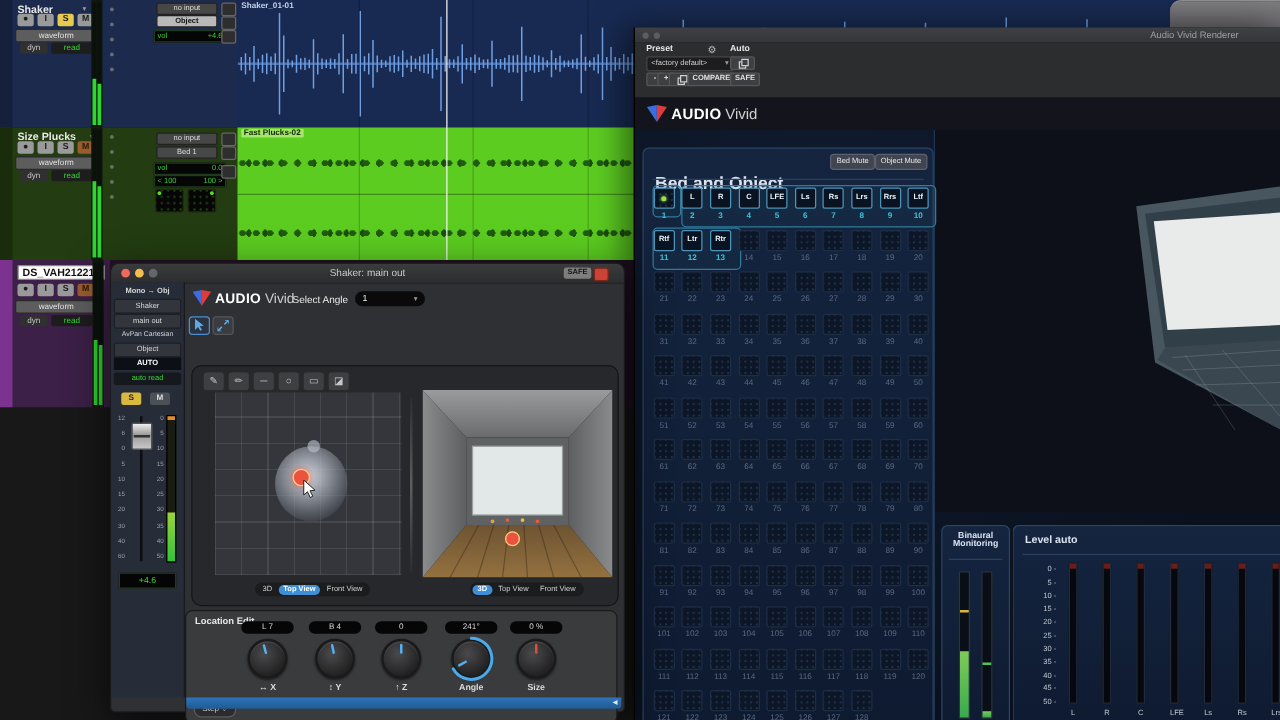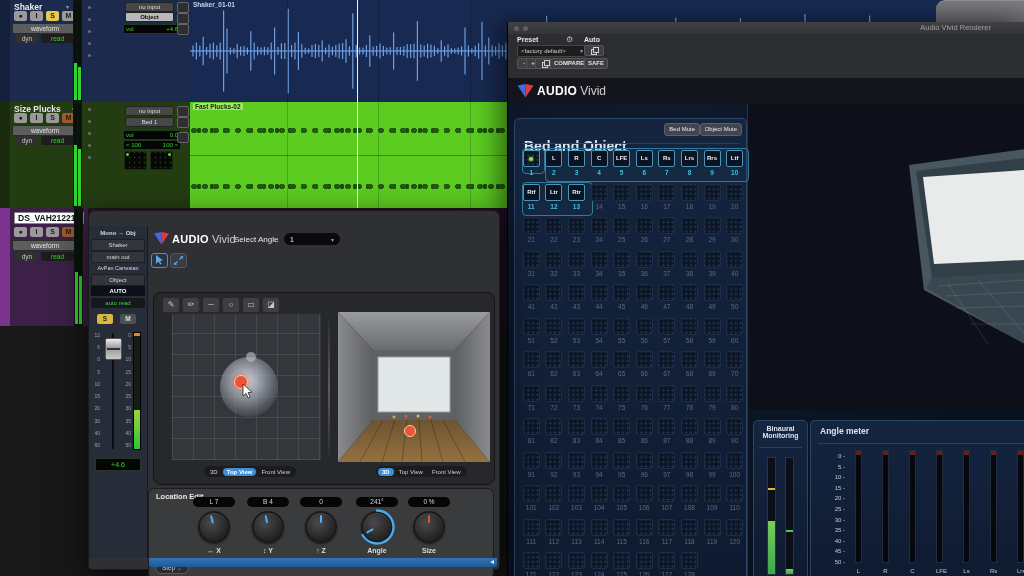--- a/index.html
+++ b/index.html
@@ -321,20 +321,28 @@
           <div class="mfill" style="height:42%;"></div>
         </div>
     </div>
   </div>
 
   <div id="daw-bottom"></div>
   <div id="playhead"></div>
   <div id="back-corner"></div>
 
   <div id="plugwin">
+    <div class="ptitle">
+      <div class="tl" style="left:8px;background:#ee6a5f;"></div>
+      <div class="tl" style="left:19px;background:#f5bd4f;"></div>
+      <div class="tl" style="left:30px;background:#63666c;"></div>
+      <div class="txt">Shaker: main out</div>
+      <div class="safechip" style="right:26px;">SAFE</div>
+      <div class="redbtn" style="right:12px;"></div>
+    </div>
 
     <div id="psidebar">
       <div class="sb-row" style="top:2px;font-weight:bold;">Mono → Obj</div>
       <div class="sb-row sb-chip" style="top:13px;">Shaker</div>
       <div class="sb-row sb-chip" style="top:25px;">main out</div>
       <div class="sb-row" style="top:37px;font-size:5.5px;">AvPan Cartesian</div>
       <div class="sb-row sb-chip" style="top:48px;">Object</div>
       <div class="sb-row sb-auto" style="top:60px;">AUTO</div>
       <div class="sb-row sb-green" style="top:72px;">auto read</div>
       <div class="sm" style="left:8px;top:88px;background:#d9b840;color:#222;">S</div>
@@ -1122,21 +1130,21 @@
               <div class="bm-peak" style="top: 26%; background: rgb(216, 184, 60);"></div>
             </div>
             <div class="bm-meter" style="left: 31px; top: 36px; height: 116px;">
               <div class="bm-fill" style="height: 4%;"></div>
               <div class="bm-peak" style="top: 62%; background: rgb(79, 194, 94);"></div>
             </div>
           </div>
       </div>
 
       <div class="rpanel" style="left:302px;top:316px;width:222px;height:168px;border-right:none;border-radius:5px 0 0 5px;">
-        <div class="rpanel-title" style="left:9px;top:5px;font-size:8.5px;">Angle meter</div>
+        <div class="rpanel-title" style="left:9px;top:5px;font-size:8.5px;">Level auto</div>
         <div class="rsep" style="left:7px;right:0;top:22px;"></div>
         <div id="lvl-scale" style="left:10px;top:32px;width:24px;height:112px;">
             <div class="lvl-tick">0 -</div>
             <div class="lvl-tick">5 -</div>
             <div class="lvl-tick">10 -</div>
             <div class="lvl-tick">15 -</div>
             <div class="lvl-tick">20 -</div>
             <div class="lvl-tick">25 -</div>
             <div class="lvl-tick">30 -</div>
             <div class="lvl-tick">35 -</div>

